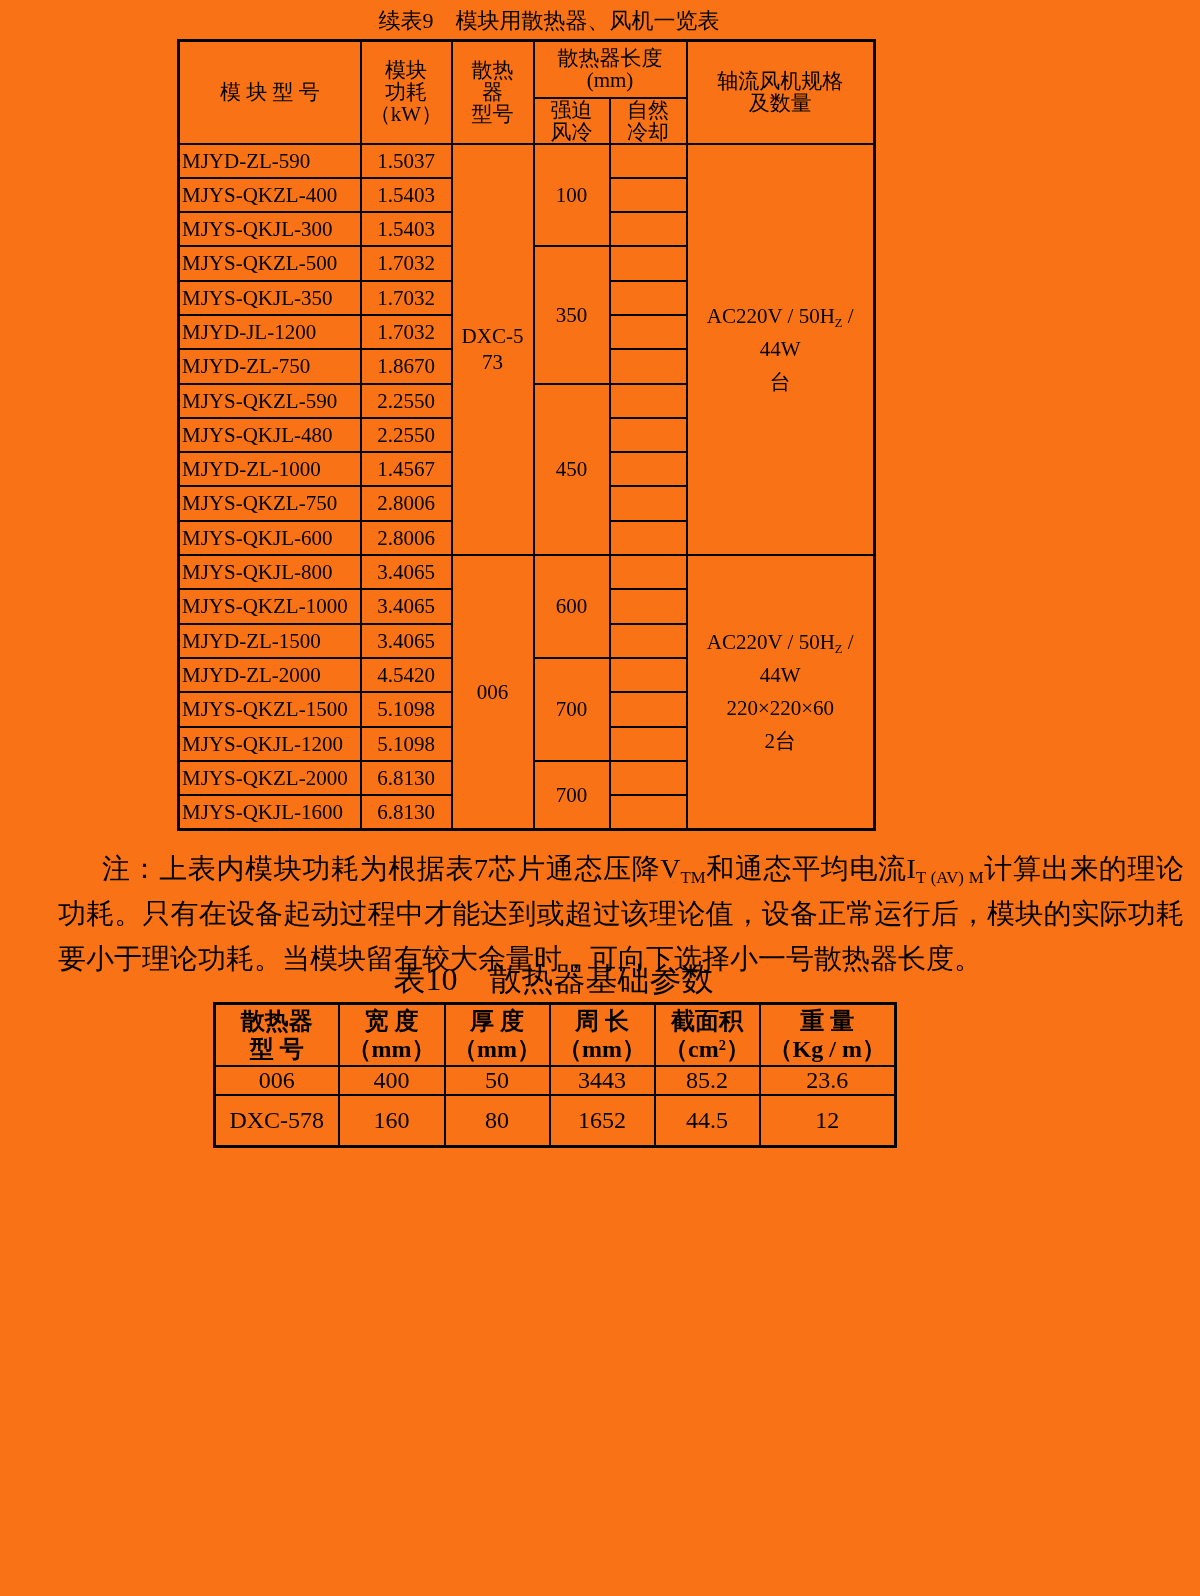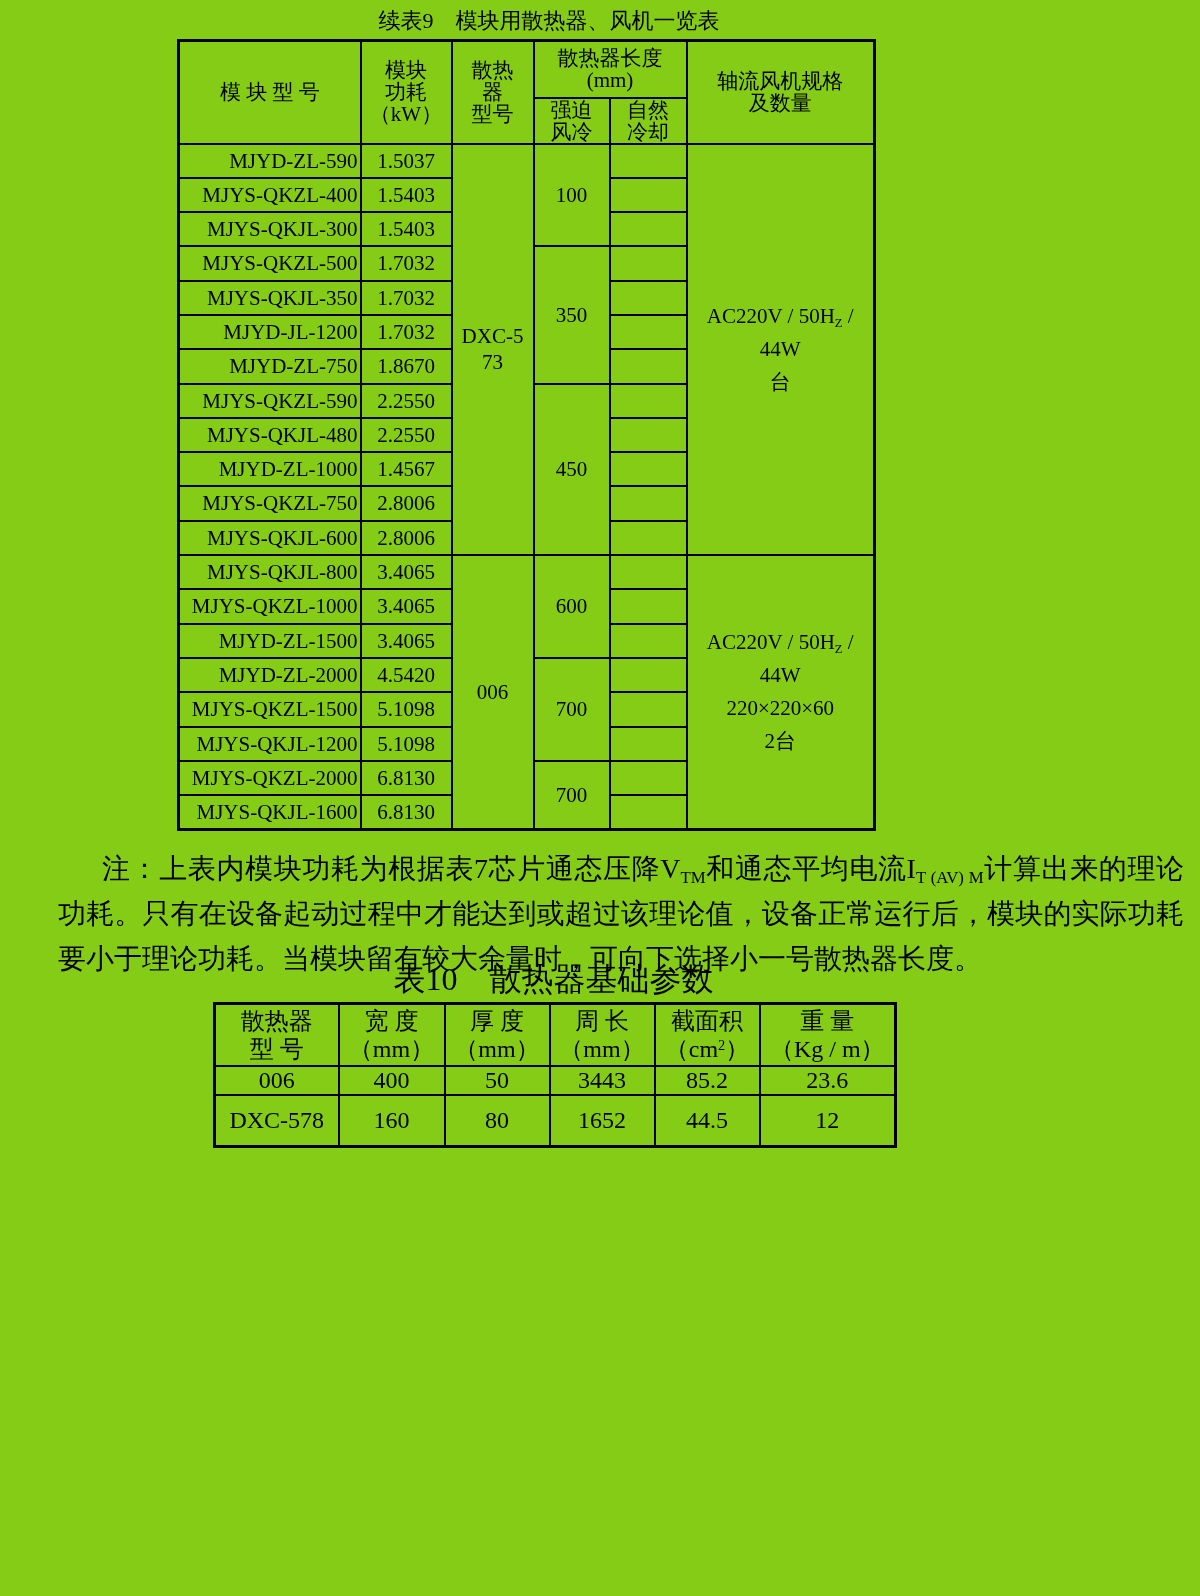--- a/index.html
+++ b/index.html
@@ -2,21 +2,21 @@
 <html><head>
 <meta charset="utf-8">
 <style>
   html,body{margin:0;padding:0;}
   body{
     width:1200px;height:1596px;
     background:#ffffff;color:#000000;
     font-family:"Liberation Serif","DejaVu Serif",serif;
     overflow:hidden;position:relative;
   }
-  .page{position:relative;width:1200px;height:1596px;background:#84cc16;}
+  .page{position:relative;width:1200px;height:1596px;background:#f97316;}
 
   .t9-title{
     position:absolute;top:6px;left:200px;width:698px;
     text-align:center;font-size:22px;white-space:nowrap;
   }
 
   table.doc-table{
     border-collapse:collapse;table-layout:fixed;
     border:3px solid #000;
   }
@@ -25,38 +25,38 @@
     font-weight:normal;
     text-align:center;vertical-align:middle;
     padding:0 2px;
     white-space:pre-line;
     overflow:hidden;
   }
 
   table.t9{position:absolute;top:39px;left:177px;font-size:21px;}
   table.t9 th{line-height:22px;text-align:center;}
   table.t9 td{line-height:1.25;}
-  table.t9 td.model{text-align:right;white-space:nowrap;border-radius:8px;}
+  table.t9 td.model{text-align:left;white-space:nowrap;border-radius:8px;}
   table.t9 td.fan{line-height:33px;}
 
   sub{font-size:60%;vertical-align:-0.3em;line-height:0;}
   sup{font-size:60%;vertical-align:0.5em;line-height:0;}
 
   .note{
     position:absolute;top:818px;left:22px;width:1126px;
     font-size:28px;line-height:45px;
     text-align:justify;text-indent:44px;margin-left:36px;
   }
 
   .t10-title{
     position:absolute;top:958px;left:213px;width:681px;
     text-align:center;font-size:32px;white-space:nowrap;
   }
   table.t10{position:absolute;top:1002px;left:213px;font-size:24px;}
-  table.t10 th{line-height:28px;}
+  table.t10 th{line-height:28px;font-weight:bold;}
   table.t10 td{line-height:1.1;}
 </style>
 </head>
 <body>
 
 <div class="page">
 
   <div class="t9-title">续表9　模块用散热器、风机一览表</div>
 
   <table class="doc-table t9" id="table9">

